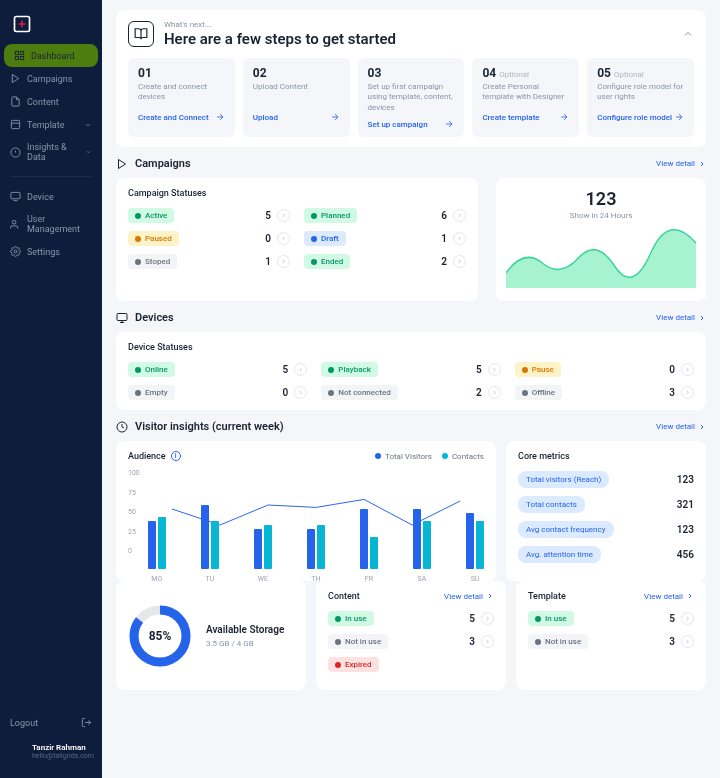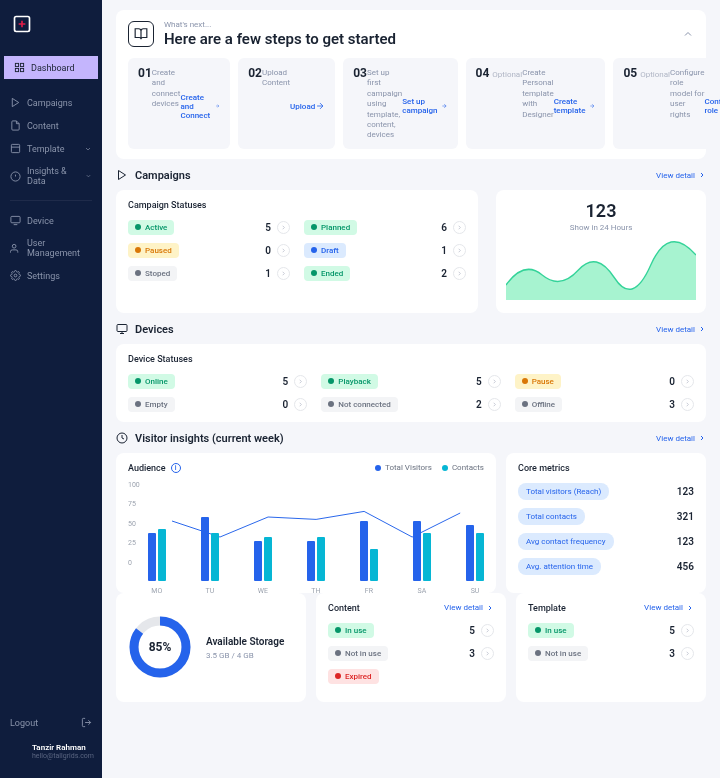--- a/index.html
+++ b/index.html
@@ -1,39 +1,39 @@
 <!DOCTYPE html>
 <html><head>
 <meta charset="utf-8">
 <style>
 *{margin:0;padding:0;box-sizing:border-box;font-family:-apple-system,BlinkMacSystemFont,"Segoe UI",Roboto,sans-serif}
 body{background:#f5f6fa;display:flex;font-size:11px;color:#1a2332;width:720px}
 .sidebar{width:102px;background:#0f1d3d;min-height:778px;display:flex;flex-direction:column;padding:10px 0;position:relative}
 .logo{width:20px;height:20px;margin:4px 0 10px 12px}
 .nav-item{display:flex;align-items:center;padding:6px 10px;color:#8a94ab;font-size:9px;cursor:pointer;gap:6px}
-.nav-item.active{background:#c4b5fd;color:#1a2332;border-radius:0;margin:12px 4px}
+.nav-item.active{background:#4d7c0f;color:#1a2332;border-radius:8px;margin:0 4px}
 .nav-ico{width:11px;height:11px;flex-shrink:0}
 .nav-chev{margin-left:auto;width:8px;height:8px}
 .nav-sep{height:1px;background:#1f2b4a;margin:8px 10px}
 .logout{margin-top:auto;display:flex;align-items:center;justify-content:space-between;padding:6px 10px;color:#8a94ab;font-size:9px;cursor:pointer}
-.user{display:flex;align-items:flex-end;gap:6px;padding:8px 26px}
+.user{display:flex;align-items:flex-end;gap:22px;padding:8px 10px}
 .avatar{width:18px;height:18px;border-radius:50%;background:#3a4560}
 .user-info{display:flex;flex-direction:column}
 .user-name{color:#fff;font-size:8px;font-weight:600}
 .user-email{color:#5a6580;font-size:7px}
 .main{flex:1;padding:10px 14px;overflow:hidden}
 .banner{background:#fff;border-radius:8px;padding:10px 12px;margin-bottom:10px}
 .banner-head{display:flex;align-items:center;gap:10px;margin-bottom:10px}
 .b-icon{width:26px;height:26px;border:1.5px solid #1a2332;border-radius:6px;display:flex;align-items:center;justify-content:center}
 .b-texts{flex:1}
 .b-sub{font-size:8px;color:#8a94ab}
 .b-title{font-size:15px;font-weight:600;margin-top:1px}
 .b-chev{width:12px;height:12px;color:#8a94ab}
 .steps{display:flex;gap:8px}
-.step{flex:1;background:#f5f6fa;border-radius:6px;padding:8px 10px;display:flex;flex-direction:row}
+.step{flex:1;background:#f5f6fa;border-radius:6px;padding:8px 10px;display:flex;flex-direction:column}
 .step-num{font-size:12px;font-weight:700;color:#1a2332}
 .step-num .opt{font-size:8px;font-weight:400;color:#b0b6c5;margin-left:3px}
 .step-desc{font-size:8px;color:#8a94ab;margin-top:2px;line-height:1.3;min-height:24px}
 .step-link{display:flex;align-items:center;justify-content:space-between;margin-top:6px;font-size:8px;color:#2563eb;font-weight:500}
 .step-arr{width:10px;height:10px}
 .sec-head{display:flex;align-items:center;justify-content:space-between;margin:10px 0 8px}
 .sec-left{display:flex;align-items:center;gap:7px}
 .sec-ico{width:12px;height:12px}
 .sec-title{font-size:11px;font-weight:600}
 .view-link{font-size:8px;color:#2563eb;display:flex;align-items:center;gap:3px}

